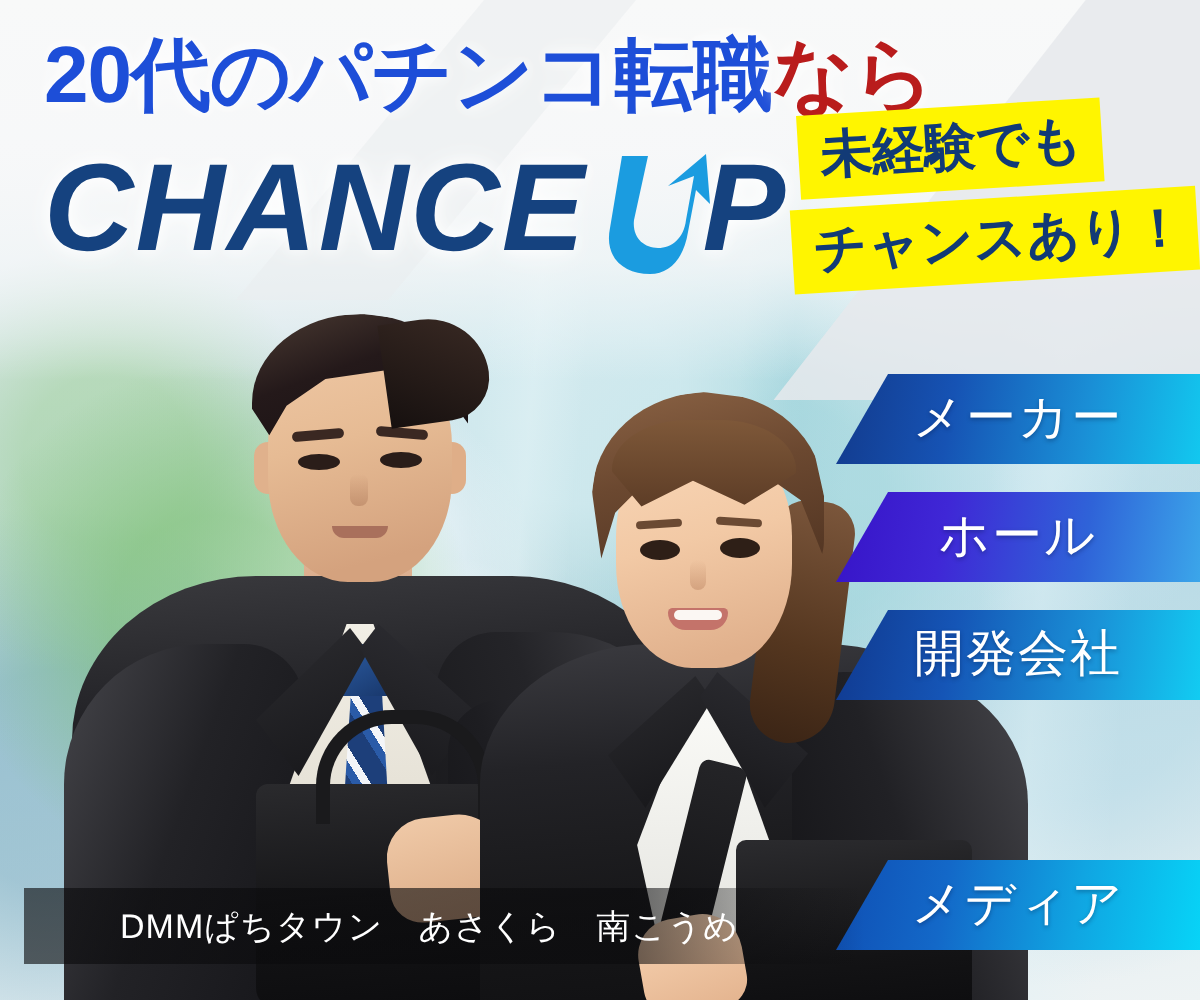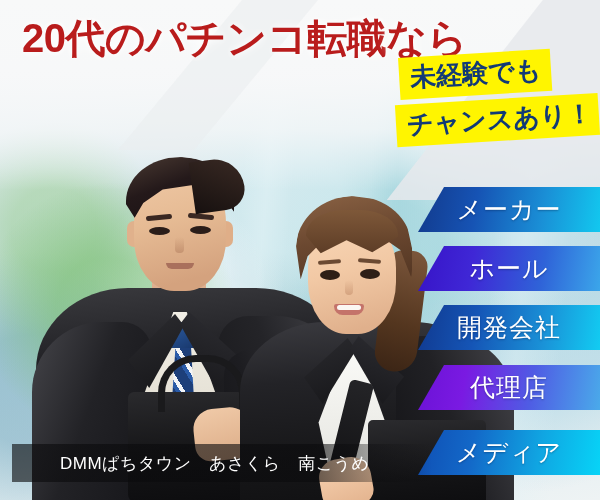--- a/index.html
+++ b/index.html
@@ -304,21 +304,21 @@
   .headline {
     position: absolute;
     left: 22px; top: 18px;
     font-size: 40px;
     font-weight: 700;
     letter-spacing: -0.5px;
     line-height: 1;
     white-space: nowrap;
     text-shadow: 0 0 7px rgba(255,255,255,0.95), 0 0 14px rgba(255,255,255,0.8);
   }
-  .headline .nv { color: #b91c1c; }
+  .headline .nv { color: #1d4ed8; }
   .headline .lb { color: #b91c1c; }
 
   
   .chanceup {
     position: absolute;
     left: 22px; top: 68px;
     height: 74px;
     white-space: nowrap;
   }
   .cu-text {
@@ -469,39 +469,41 @@
       <div class="w-bagstrap"></div>
       <div class="w-hand"></div>
     </div>
 
   </div>
 
   <div class="headline">
     <span class="nv">20代のパチンコ転職</span><span class="lb">なら</span>
   </div>
 
+  <div class="chanceup">
+    <span class="cu-text">CHANCE</span><span class="cu-up"><span class="cu-u" style="visibility:hidden">U</span><svg class="cu-usvg" width="56" height="62" viewBox="0 0 56 62">
+          <path d="M10 2 L23 2 L16 34 C15 43 21 48 28 48 C35 48 41 43 42 34 L46 12 L33 17 L52 1 L54 26 L47 19 L43 40 C41 53 34 61 24 61 C11 61 1 53 4 38 Z" fill="#1b9ce0"></path>
+        </svg><span class="cu-text cu-p">P</span></span>
+  </div>
 
   <div class="badge">
     <div class="badge-line">未経験でも</div><br>
     <div class="badge-line badge-line2">チャンスあり！</div>
   </div>
 
   <div class="tags">
     <div class="tag tag1">
       <span class="tag-label">メーカー</span>
     </div>
     <div class="tag tag3">
       <span class="tag-label">開発会社</span>
     </div>
     <div class="tag tag2">
       <span class="tag-label">ホール</span>
     </div>
-    <div class="tag tag4">
-      <span class="tag-label">代理店</span>
-    </div>
     <div class="tag tag5">
       <span class="tag-label">メディア</span>
     </div>
   </div>
 
   <div class="caption-bar">
     <span class="caption-text">DMMぱちタウン　あさくら　南こうめ</span>
   </div>
 
 </div>

